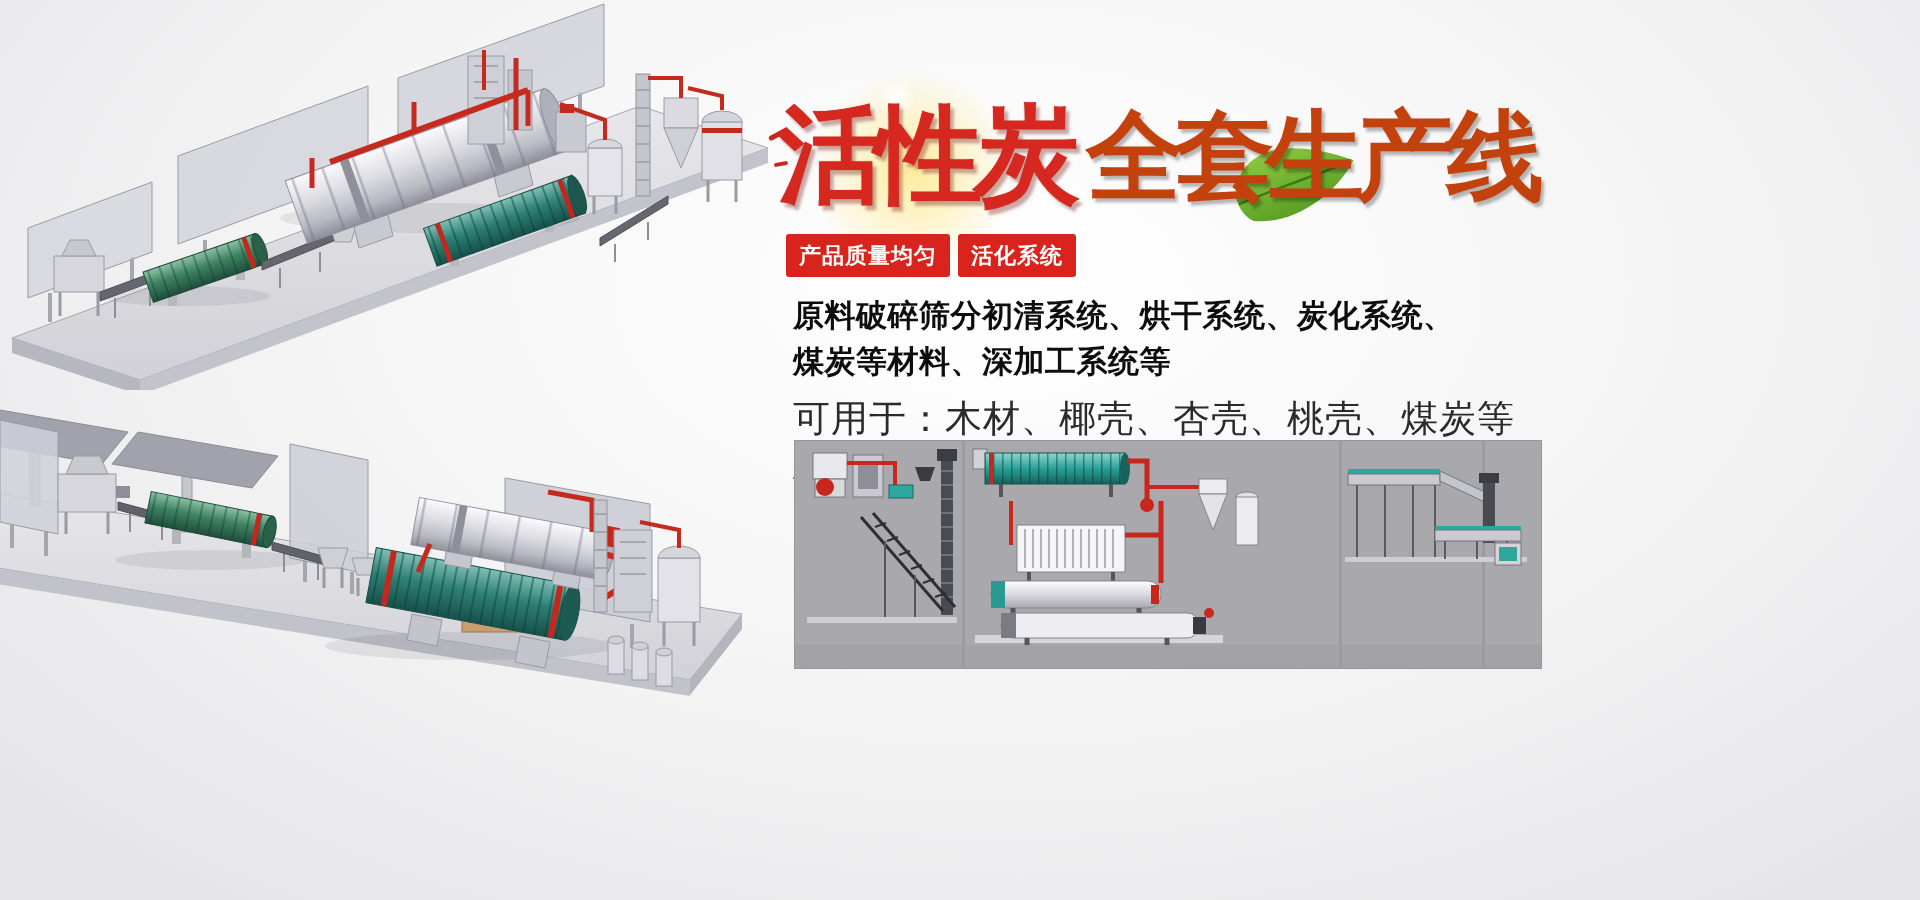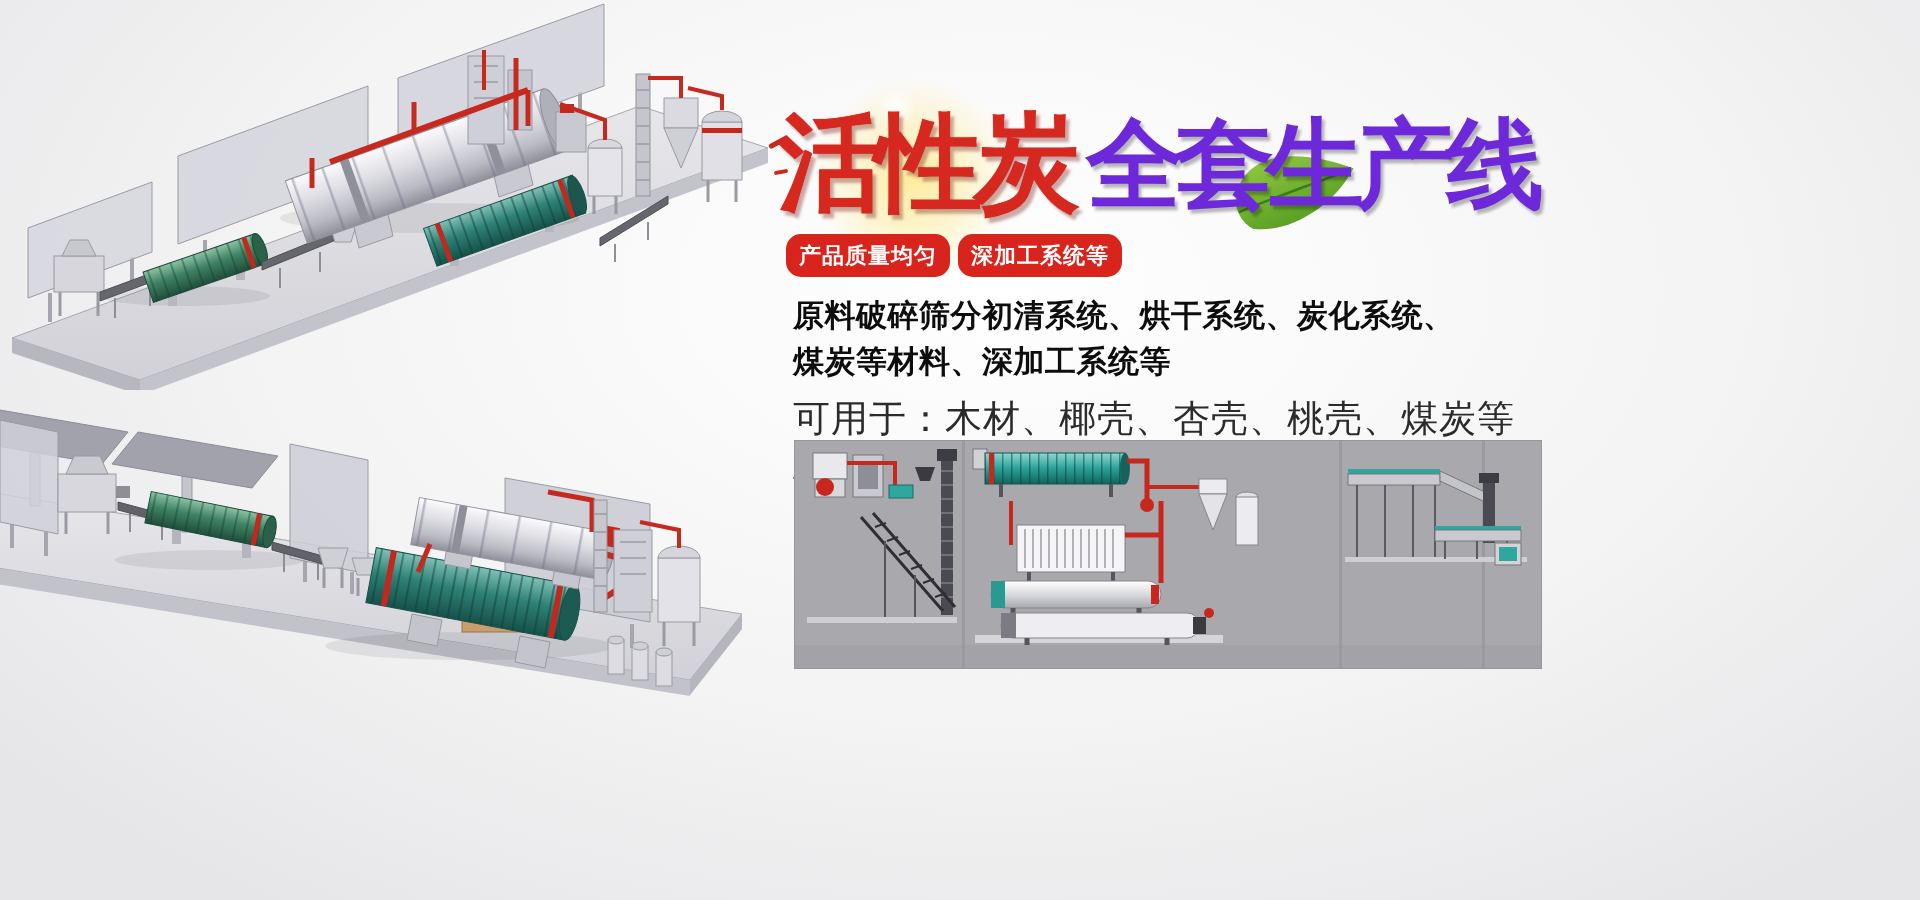--- a/index.html
+++ b/index.html
@@ -5,38 +5,38 @@
   html,body{margin:0;padding:0;}
   body{
     width:1920px;height:900px;position:relative;overflow:hidden;
     font-family:"Liberation Sans", sans-serif;
     background:radial-gradient(1300px 760px at 52% 32%, #ffffff 0%, #f4f4f5 55%, #e6e6e8 100%);
   }
   .scene{position:absolute;}
   .scene-top{left:0;top:0;}
   .scene-bottom{left:0;top:382px;}
 
-  .title-block{position:absolute;left:778px;top:92px;width:790px;height:160px;text-align:right;}
+  .title-block{position:absolute;left:778px;top:84px;width:790px;height:160px;text-align:right;}
   .glow{position:absolute;left:18px;top:-30px;width:235px;height:235px;z-index:0;
     background:radial-gradient(circle,#ffec9e 0%,rgba(255,236,158,0) 62%);}
   .sparkle{position:absolute;left:96px;top:-8px;width:46px;height:46px;z-index:1;
     background:radial-gradient(circle,#ffffff 0%,rgba(255,255,255,0) 60%);}
   .brush-flick{position:absolute;background:#c8271d;border-radius:3px;z-index:0;}
   .flick-a{left:-10px;top:48px;width:20px;height:5px;transform:rotate(-28deg);}
   .flick-b{left:-4px;top:78px;width:14px;height:4px;transform:rotate(-10deg);}
   .leaf-wrap{position:absolute;left:452px;top:52px;width:122px;height:100px;z-index:1;transform:rotate(16deg);}
   .title-row{position:relative;z-index:2;display:flex;align-items:flex-end;white-space:nowrap;}
   .t-red{font-size:106px;font-weight:800;color:#d7281f;letter-spacing:-8px;
     text-shadow:0 0 1px #a81410, 4px 5px 3px rgba(110,15,8,.35);}
-  .t-black{font-size:98px;font-weight:800;color:#6d28d9;letter-spacing:-8px;margin-left:14px;padding-bottom:3px;
+  .t-black{font-size:98px;font-weight:800;color:#c2410c;letter-spacing:-8px;margin-left:14px;padding-bottom:3px;
     text-shadow:3px 4px 3px rgba(0,0,0,.28);}
 
   .badges{position:absolute;left:786px;top:234px;display:flex;gap:8px;}
   .badge{background:#d8241c;color:#ffffff;font-size:22px;font-weight:700;
-    height:43px;display:flex;align-items:center;padding:0 13px;border-radius:15px;letter-spacing:1px;}
+    height:43px;display:flex;align-items:center;padding:0 13px;border-radius:3px;letter-spacing:1px;}
 
   .desc{position:absolute;left:788px;top:290px;width:760px;}
   .desc p{margin:5px;}
   .desc .bold{font-size:31px;font-weight:700;color:#0d0d0d;line-height:41px;letter-spacing:.5px;}
   .desc .normal{font-size:37px;font-weight:400;color:#2b2b2b;margin-top:12px;letter-spacing:1px;}
 
   .schematic-panel{position:absolute;left:795px;top:441px;width:746px;height:227px;
     outline:1px solid #97979b;background:#a9a9ad;}
 </style>
 </head>
@@ -312,21 +312,21 @@
     </svg>
   </div>
   <div class="title-row">
     <span class="t-red">活性炭</span>
     <span class="t-black">全套生产线</span>
   </div>
 </div>
 
 <div class="badges">
   <span class="badge">产品质量均匀</span>
-  <span class="badge">深加工系统等</span>
+  <span class="badge">活化系统</span>
 </div>
 
 <div class="desc">
   <p class="bold">原料破碎筛分初清系统、烘干系统、炭化系统、</p>
   <p class="bold">煤炭等材料、深加工系统等</p>
   <p class="normal">可用于：木材、椰壳、杏壳、桃壳、煤炭等材料</p>
 </div>
 
 <div class="schematic-panel">
 <svg width="746" height="227" viewBox="0 0 746 227">

